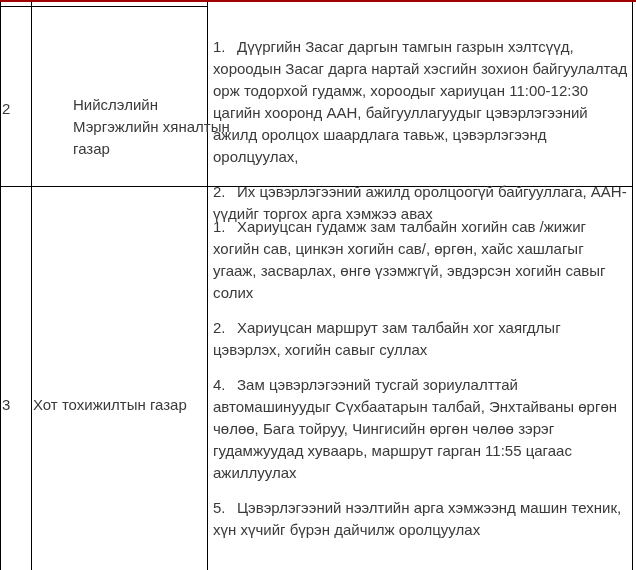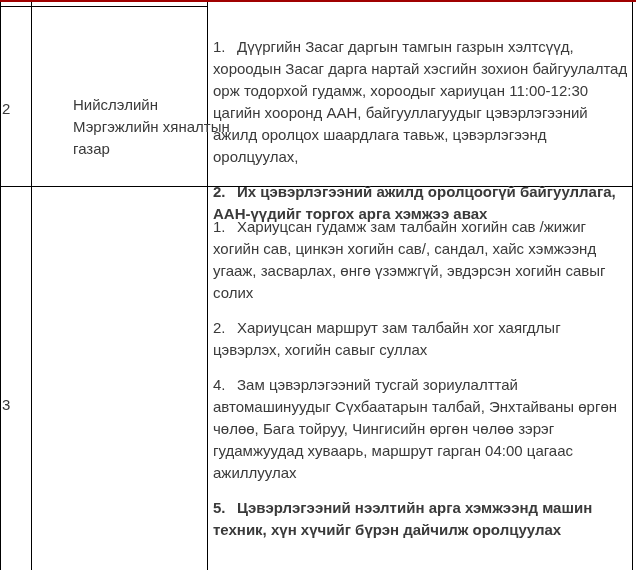--- a/index.html
+++ b/index.html
@@ -26,21 +26,21 @@
   .hline-row2-top{top:6px;left:0;width:208px;}
   .hline-row-divider{top:186px;left:0;width:633px;}
   .cell{position:absolute;line-height:22px;margin-top:28px;}
   .row2-num{left:2px;top:70px;width:26px;}
   .row2-name{left:33px;top:66px;width:170px;padding-left:40px;}
   .row2-tasks{left:213px;top:8px;width:417px;}
   .row3-num{left:2px;top:366px;width:26px;}
   .row3-name{left:33px;top:366px;width:170px;}
   .row3-tasks{left:213px;top:188px;width:417px;}
   p.task{margin:0 0 13px 0;line-height:22px;}
-  p.task:last-child{margin-bottom:0;font-weight:bold;}
+  p.task:last-child{margin-bottom:0;}
   .num{display:inline-block;width:24px;}
 </style>
 </head>
 <body>
 
 <div class="page">
 
   <div class="red-top-line"></div>
 
   <div class="vline vline-outer-left"></div>
@@ -58,21 +58,24 @@
     <span>Нийслэлийн Мэргэжлийн хяналтын газар</span>
   </div>
   <div class="cell row2-tasks">
     <p class="task"><span class="num">1.</span><span>Дүүргийн Засаг даргын тамгын газрын хэлтсүүд, хороодын Засаг дарга нартай хэсгийн зохион байгуулалтад орж тодорхой гудамж, хороодыг хариуцан 11:00-12:30 цагийн хооронд ААН, байгууллагуудыг цэвэрлэгээний ажилд оролцох шаардлага тавьж, цэвэрлэгээнд оролцуулах,</span></p>
     <p class="task"><span class="num">2.</span><span>Их цэвэрлэгээний ажилд оролцоогүй байгууллага, ААН-үүдийг торгох арга хэмжээ авах</span></p>
   </div>
 
   <div class="cell row3-num">
     <span>3</span>
   </div>
+  <div class="cell row3-name">
+    <span>Хот тохижилтын газар</span>
+  </div>
   <div class="cell row3-tasks">
-    <p class="task"><span class="num">1.</span><span>Хариуцсан гудамж зам талбайн хогийн сав /жижиг хогийн сав, цинкэн хогийн сав/, сандал, хайс хэмжээнд угааж, засварлах, өнгө үзэмжгүй, эвдэрсэн хогийн савыг солих</span></p>
+    <p class="task"><span class="num">1.</span><span>Хариуцсан гудамж зам талбайн хогийн сав /жижиг хогийн сав, цинкэн хогийн сав/, өргөн, хайс хашлагыг угааж, засварлах, өнгө үзэмжгүй, эвдэрсэн хогийн савыг солих</span></p>
     <p class="task"><span class="num">2.</span><span>Хариуцсан маршрут зам талбайн хог хаягдлыг цэвэрлэх, хогийн савыг суллах</span></p>
-    <p class="task"><span class="num">4.</span><span>Зам цэвэрлэгээний тусгай зориулалттай автомашинуудыг Сүхбаатарын талбай, Энхтайваны өргөн чөлөө, Бага тойруу, Чингисийн өргөн чөлөө зэрэг гудамжуудад хуваарь, маршрут гарган 04:00 цагаас ажиллуулах</span></p>
+    <p class="task"><span class="num">4.</span><span>Зам цэвэрлэгээний тусгай зориулалттай автомашинуудыг Сүхбаатарын талбай, Энхтайваны өргөн чөлөө, Бага тойруу, Чингисийн өргөн чөлөө зэрэг гудамжуудад хуваарь, маршрут гарган 11:55 цагаас ажиллуулах</span></p>
     <p class="task"><span class="num">5.</span><span>Цэвэрлэгээний нээлтийн арга хэмжээнд машин техник, хүн хүчийг бүрэн дайчилж оролцуулах</span></p>
 
   </div>
 
 </div>
 
 </body></html>

